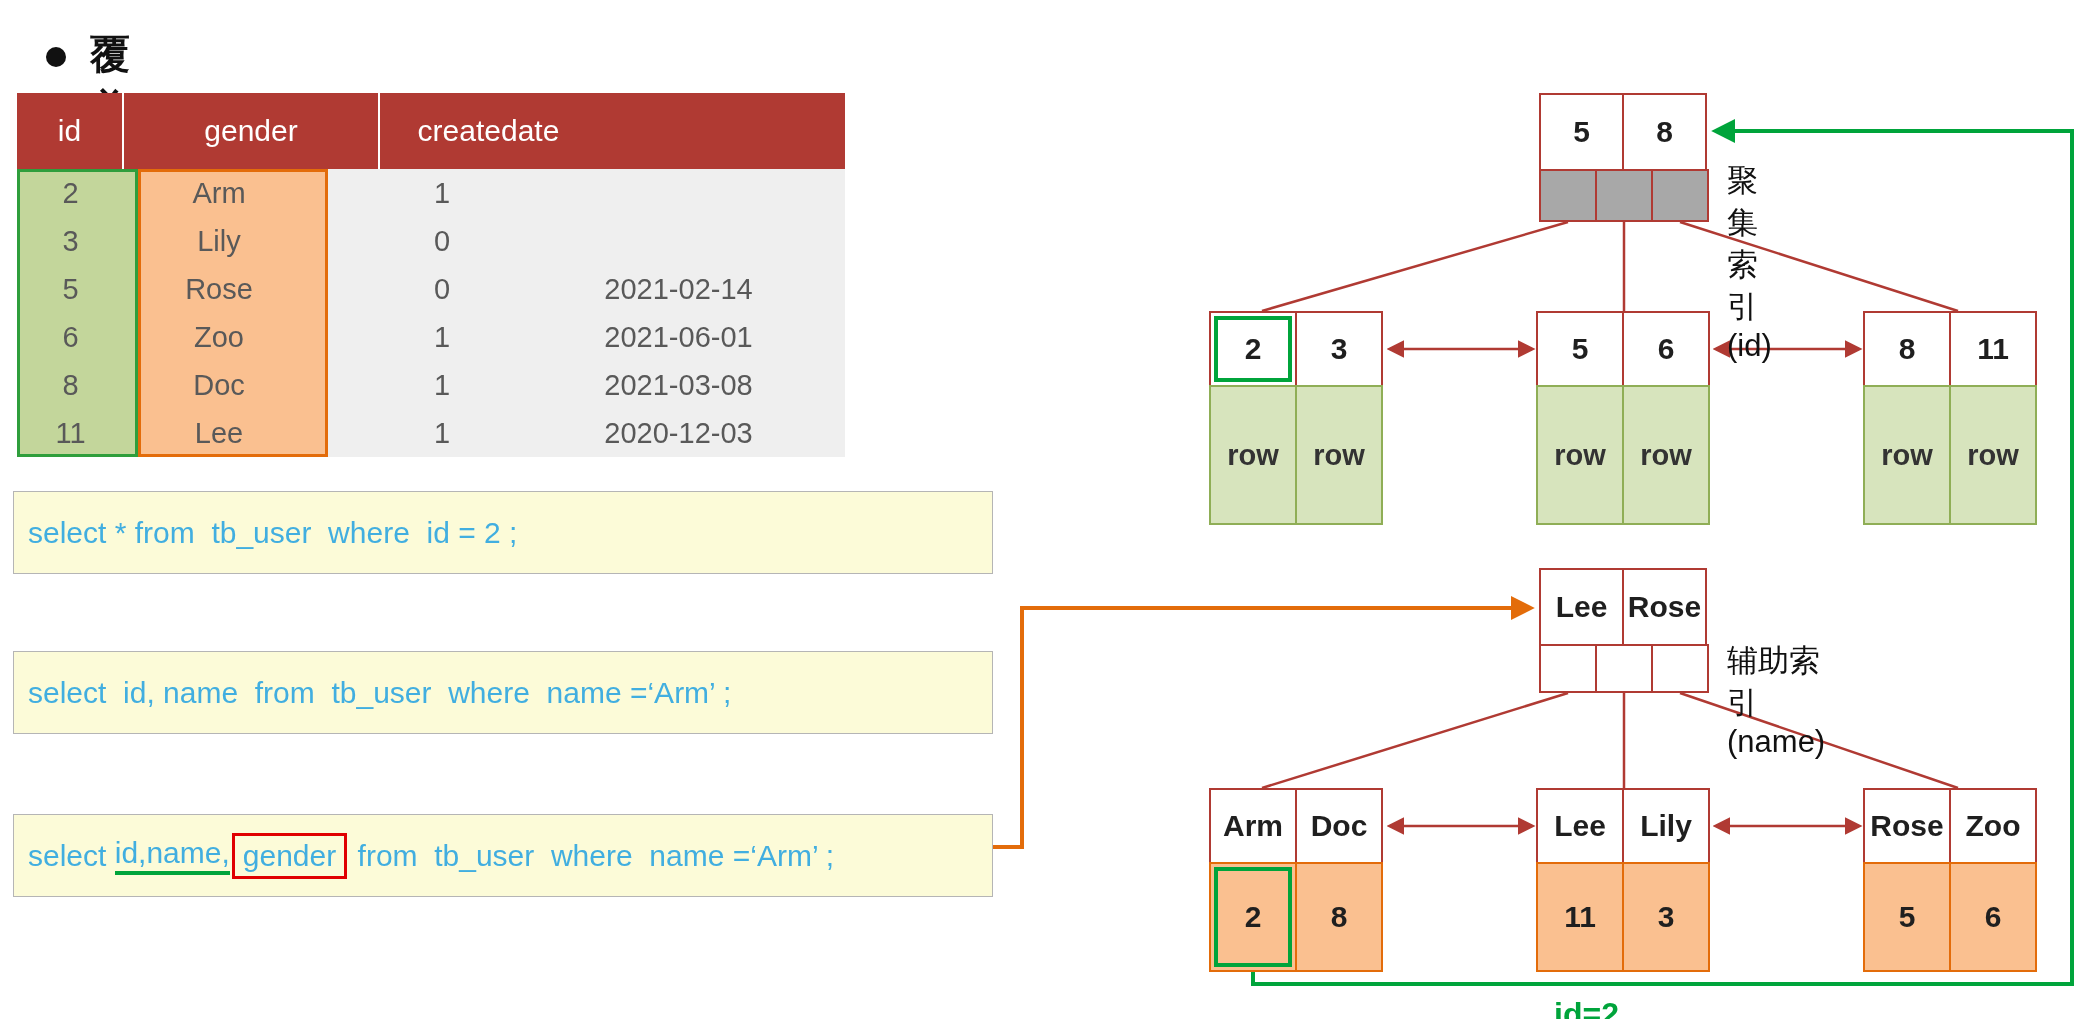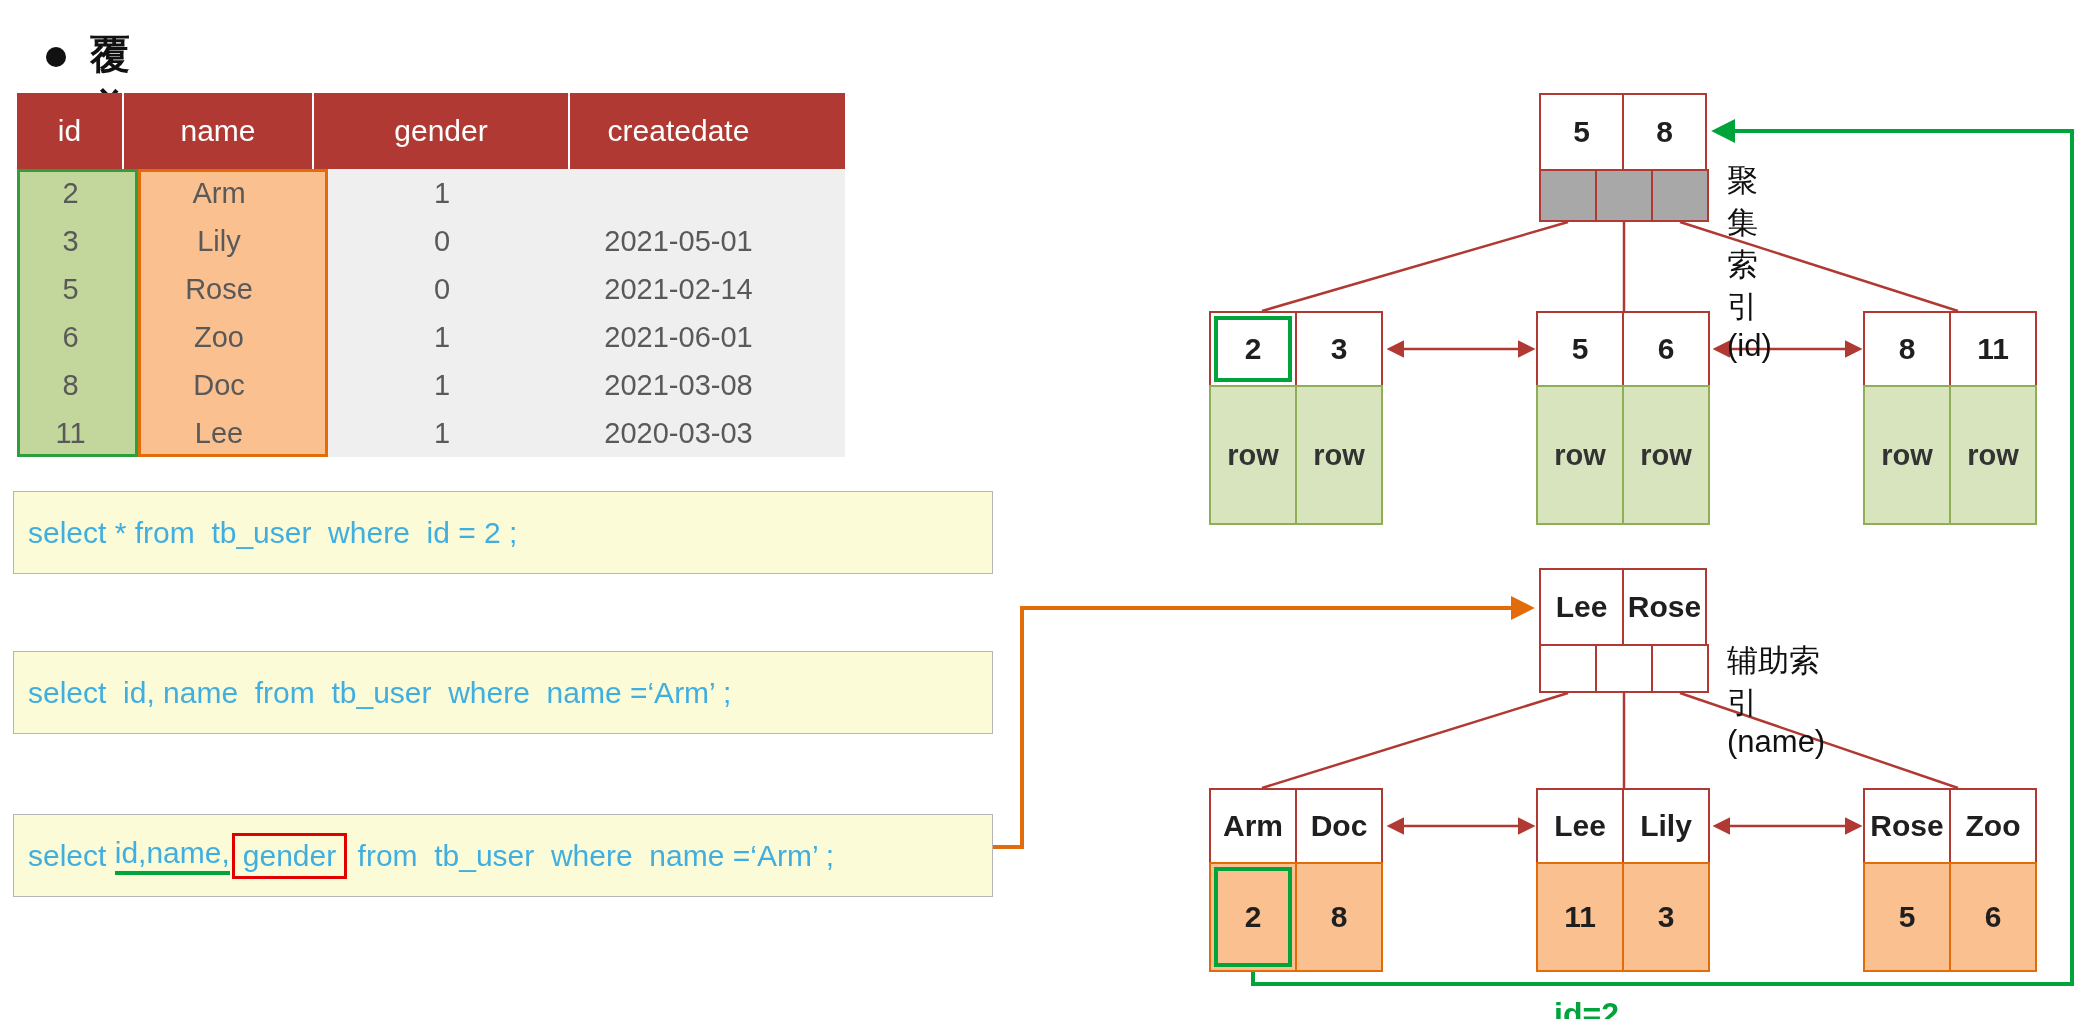--- a/index.html
+++ b/index.html
@@ -100,37 +100,35 @@
   </svg>
 
   <div class="layer">
 
     <div class="bullet"></div>
     <div class="page-title">覆盖索引</div>
 
     <div class="utable">
       <div class="thead">
         <div class="th c0">id</div>
-        <div class="th c1">name</div>
         <div class="th c2">gender</div>
         <div class="th c3">createdate</div>
       </div>
       <div class="tbody">
         <div class="col-overlay green"></div>
         <div class="col-overlay orange"></div>
         <div class="tr">
           <div class="td c0">2</div>
           <div class="td c1">Arm</div>
           <div class="td c2">1</div>
         </div>
         <div class="tr">
           <div class="td c0">3</div>
           <div class="td c1">Lily</div>
           <div class="td c2">0</div>
-          <div class="td c3">2021-05-01</div>
         </div>
         <div class="tr">
           <div class="td c0">5</div>
           <div class="td c1">Rose</div>
           <div class="td c2">0</div>
           <div class="td c3">2021-02-14</div>
         </div>
         <div class="tr">
           <div class="td c0">6</div>
           <div class="td c1">Zoo</div>
@@ -140,21 +138,21 @@
         <div class="tr">
           <div class="td c0">8</div>
           <div class="td c1">Doc</div>
           <div class="td c2">1</div>
           <div class="td c3">2021-03-08</div>
         </div>
         <div class="tr">
           <div class="td c0">11</div>
           <div class="td c1">Lee</div>
           <div class="td c2">1</div>
-          <div class="td c3">2020-03-03</div>
+          <div class="td c3">2020-12-03</div>
         </div>
       </div>
     </div>
 
     <div class="sqlbox q1">
       <span>select * from  tb_user  where  id = 2 ;</span>
     </div>
     <div class="sqlbox q2">
       <span>select  id, name  from  tb_user  where  name =‘Arm’ ;</span>
     </div>

